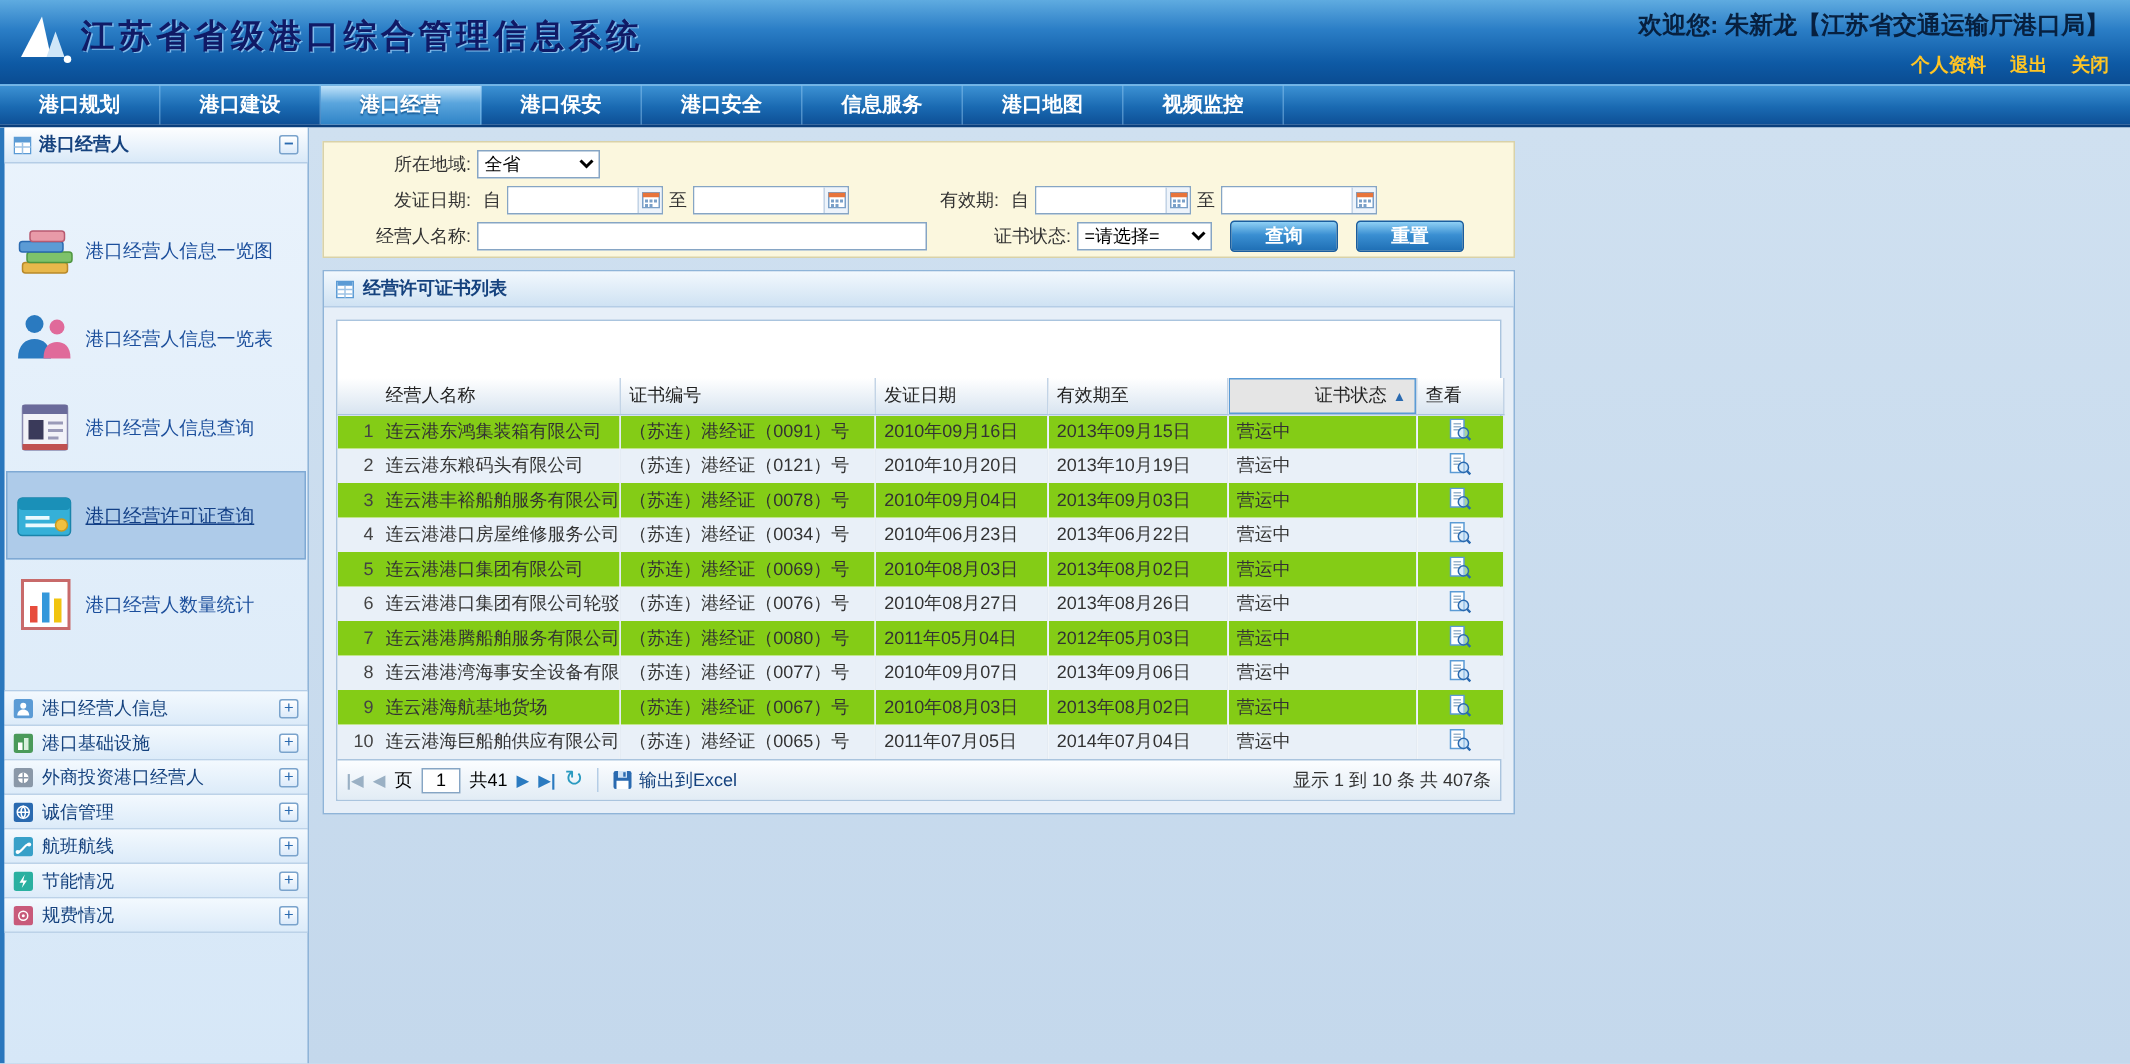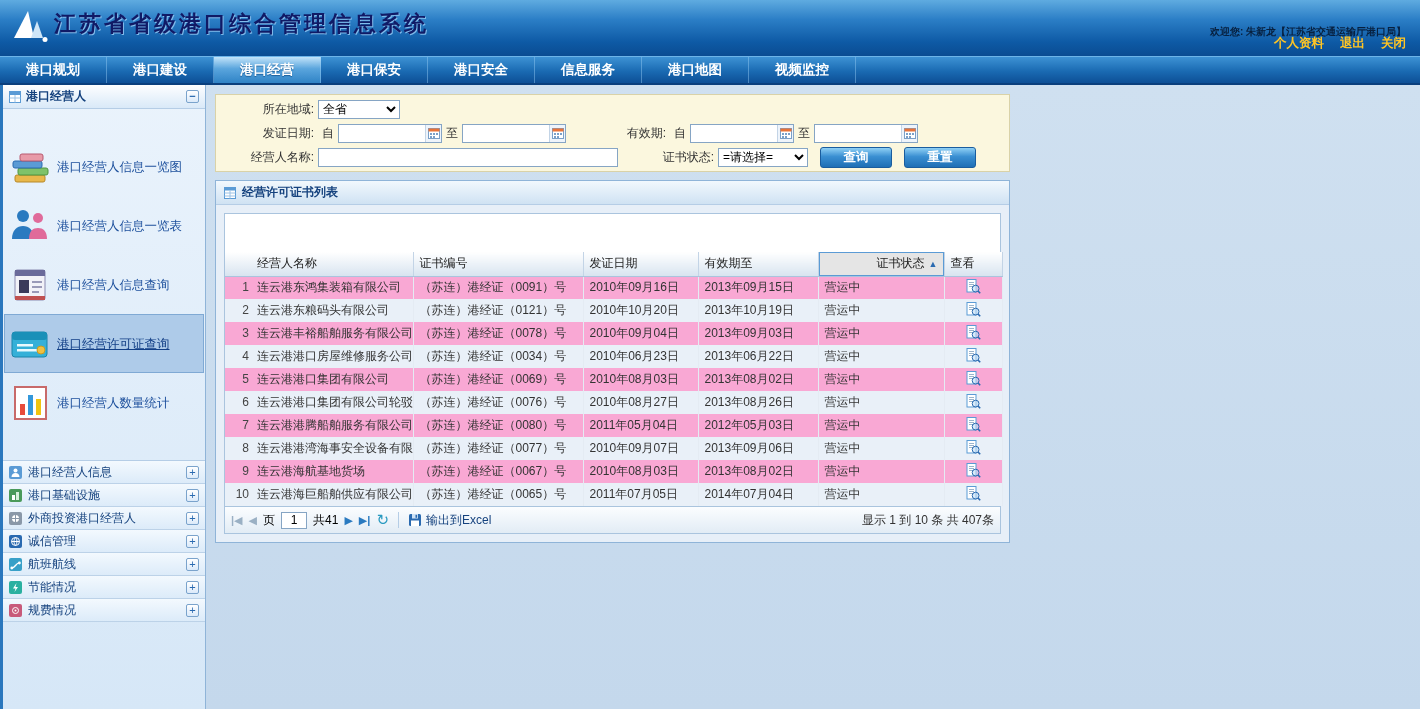--- a/index.html
+++ b/index.html
@@ -6,21 +6,21 @@
   html,body{width:1420px;height:709px;}
   body{font-family:"Liberation Sans","DejaVu Sans",sans-serif;font-size:12px;overflow:hidden;background:#c9dcee;}
   .app{width:1420px;height:709px;display:flex;flex-direction:column;}
 
   
   .topbar{height:56px;flex:none;position:relative;
     background:linear-gradient(180deg,#5fabe0 0%,#2b7ec6 35%,#0e5aa5 75%,#0a4c92 100%);}
   .logo{position:absolute;left:10px;top:8px;}
   .sys-title{position:absolute;left:54px;top:9px;font-size:22px;font-weight:bold;color:#101a66;
     letter-spacing:3px;text-shadow:1px 1px 0 rgba(140,195,240,0.9);}
-  .welcome{position:absolute;right:14px;top:25px;color:#07203f;font-weight:bold;font-size:10px;}
+  .welcome{position:absolute;right:14px;top:7px;color:#07203f;font-weight:bold;font-size:16px;}
   .links{position:absolute;right:14px;top:35px;display:flex;gap:16px;}
   .hlink{color:#ffc524;font-weight:bold;cursor:pointer;text-decoration:none;font-size:12.5px;}
 
   
   .navbar{height:29px;flex:none;display:flex;
     background:linear-gradient(180deg,#3d92d4 0%,#1a6ab2 55%,#0d4f96 100%);
     border-top:1px solid #6db4e8;border-bottom:2px solid #0a3f7d;}
   .nav-tab{width:107px;display:flex;align-items:center;justify-content:center;color:#fff;
     font-weight:bold;font-size:13.5px;border-right:1px solid rgba(150,205,245,0.45);cursor:pointer;}
   .nav-tab.active{background:linear-gradient(180deg,#c2e4fa 0%,#5aa5dd 45%,#2f83c6 100%);
@@ -85,21 +85,21 @@
   .grid-wrap{margin:8px;background:#fff;border:1px solid #aac4de;}
   table.grid{border-collapse:collapse;width:100%;table-layout:fixed;margin-top:38px;}
   .gh{height:24px;background:linear-gradient(180deg,#ffffff,#d8e4f0);border-right:1px solid #c3d4e6;
     border-bottom:1px solid #aac4de;font-weight:normal;color:#222;text-align:left;padding:0 6px;
     font-size:12px;cursor:pointer;white-space:nowrap;overflow:hidden;}
   .gh.first{padding-left:32px;}
   .gh.sorted{background:#e5e5e5;box-shadow:inset 0 0 0 1px #5b9bd5;text-align:right;}
   .sort-arrow{color:#2a6ab0;font-size:9px;margin-left:4px;}
   .gc{height:23px;border-right:1px solid #e4ebf3;padding:0 6px;color:#333;
     white-space:nowrap;overflow:hidden;font-size:12px;}
-  tr.odd{background:#f9a8d4;}
+  tr.odd{background:#84cc16;}
   tr.even{background:#e9f0f8;}
   .row-num{display:inline-block;width:18px;text-align:right;margin-right:8px;color:#444;}
   .view-cell{text-align:center;}
   .view-btn{cursor:pointer;display:inline-block;line-height:0;}
 
   
   .pager{height:27px;display:flex;align-items:center;gap:6px;padding:0 6px;
     background:linear-gradient(180deg,#fbfdff,#e2ecf5);border-top:1px solid #aac4de;}
   .pg-btn{color:#2a7ac0;cursor:pointer;font-size:11px;font-weight:bold;}
   .pg-btn.disabled{color:#9ab0c4;}

